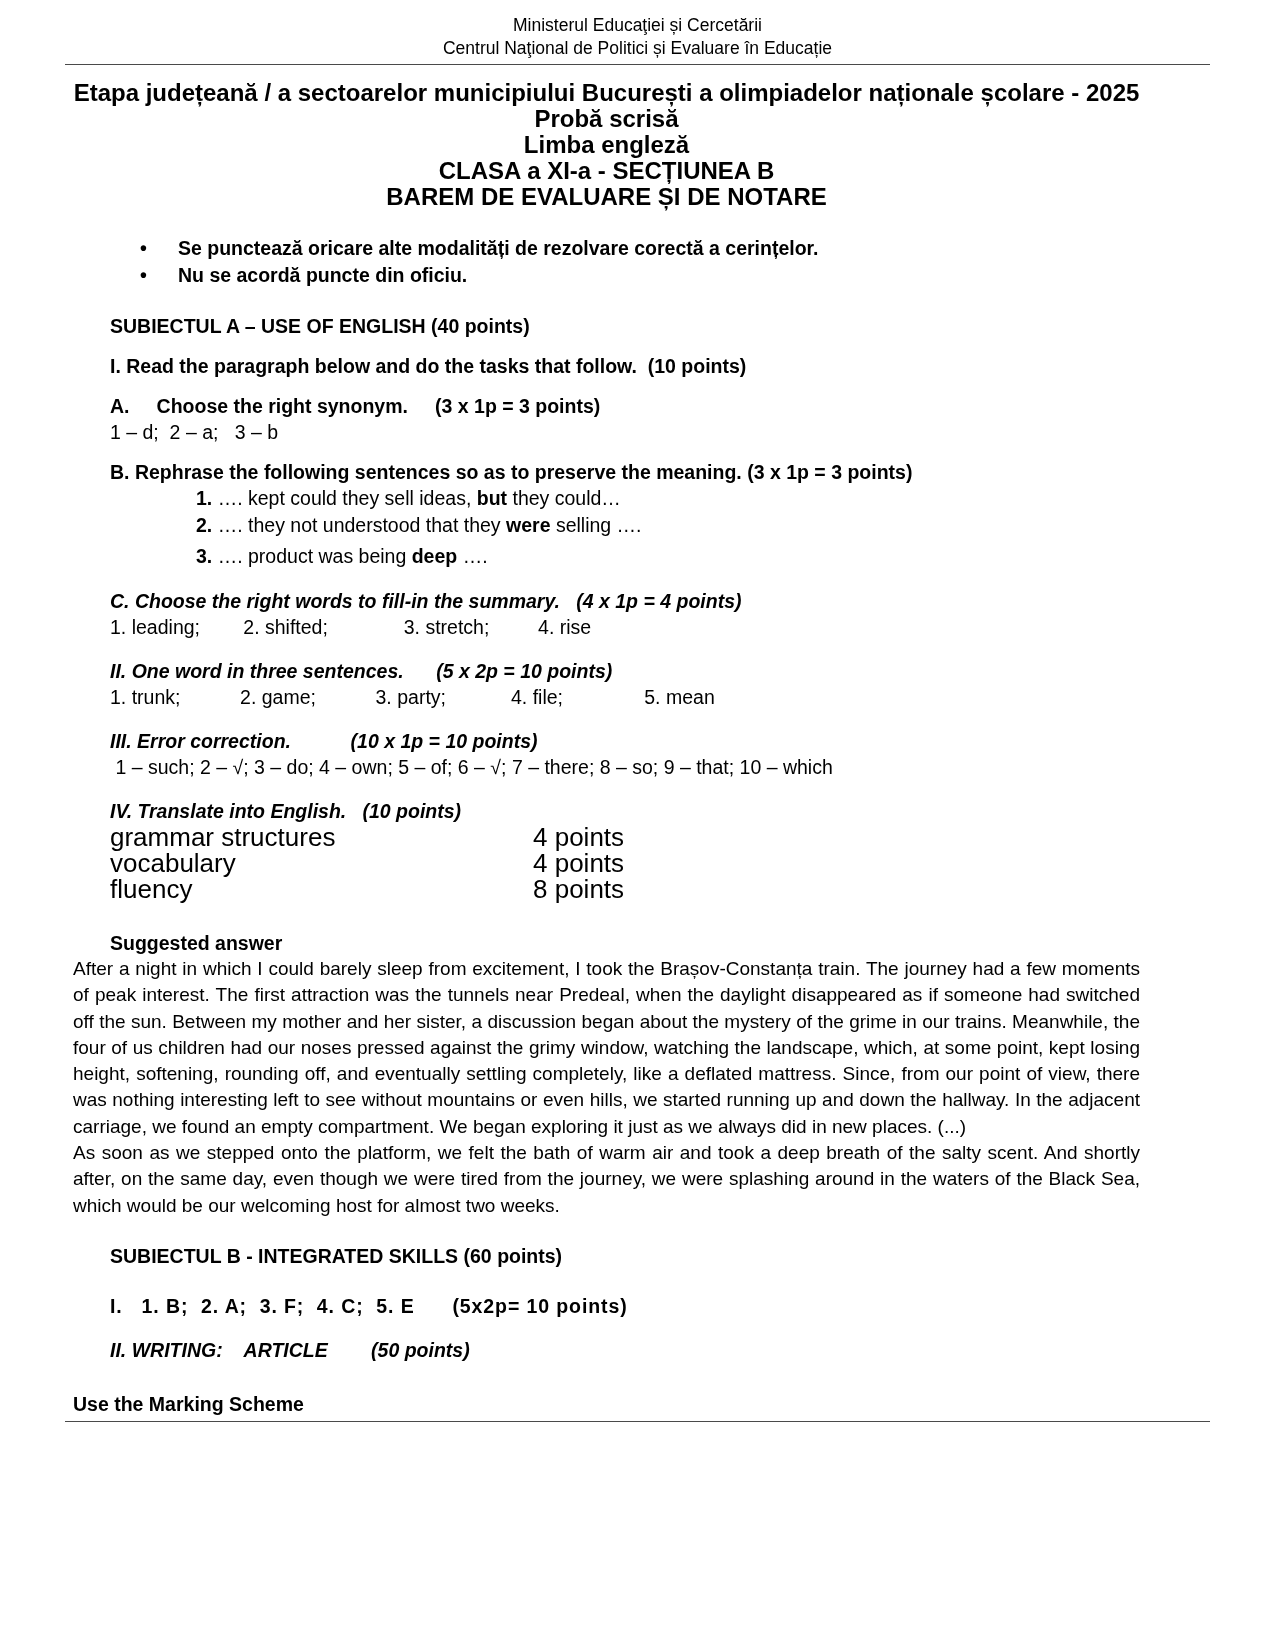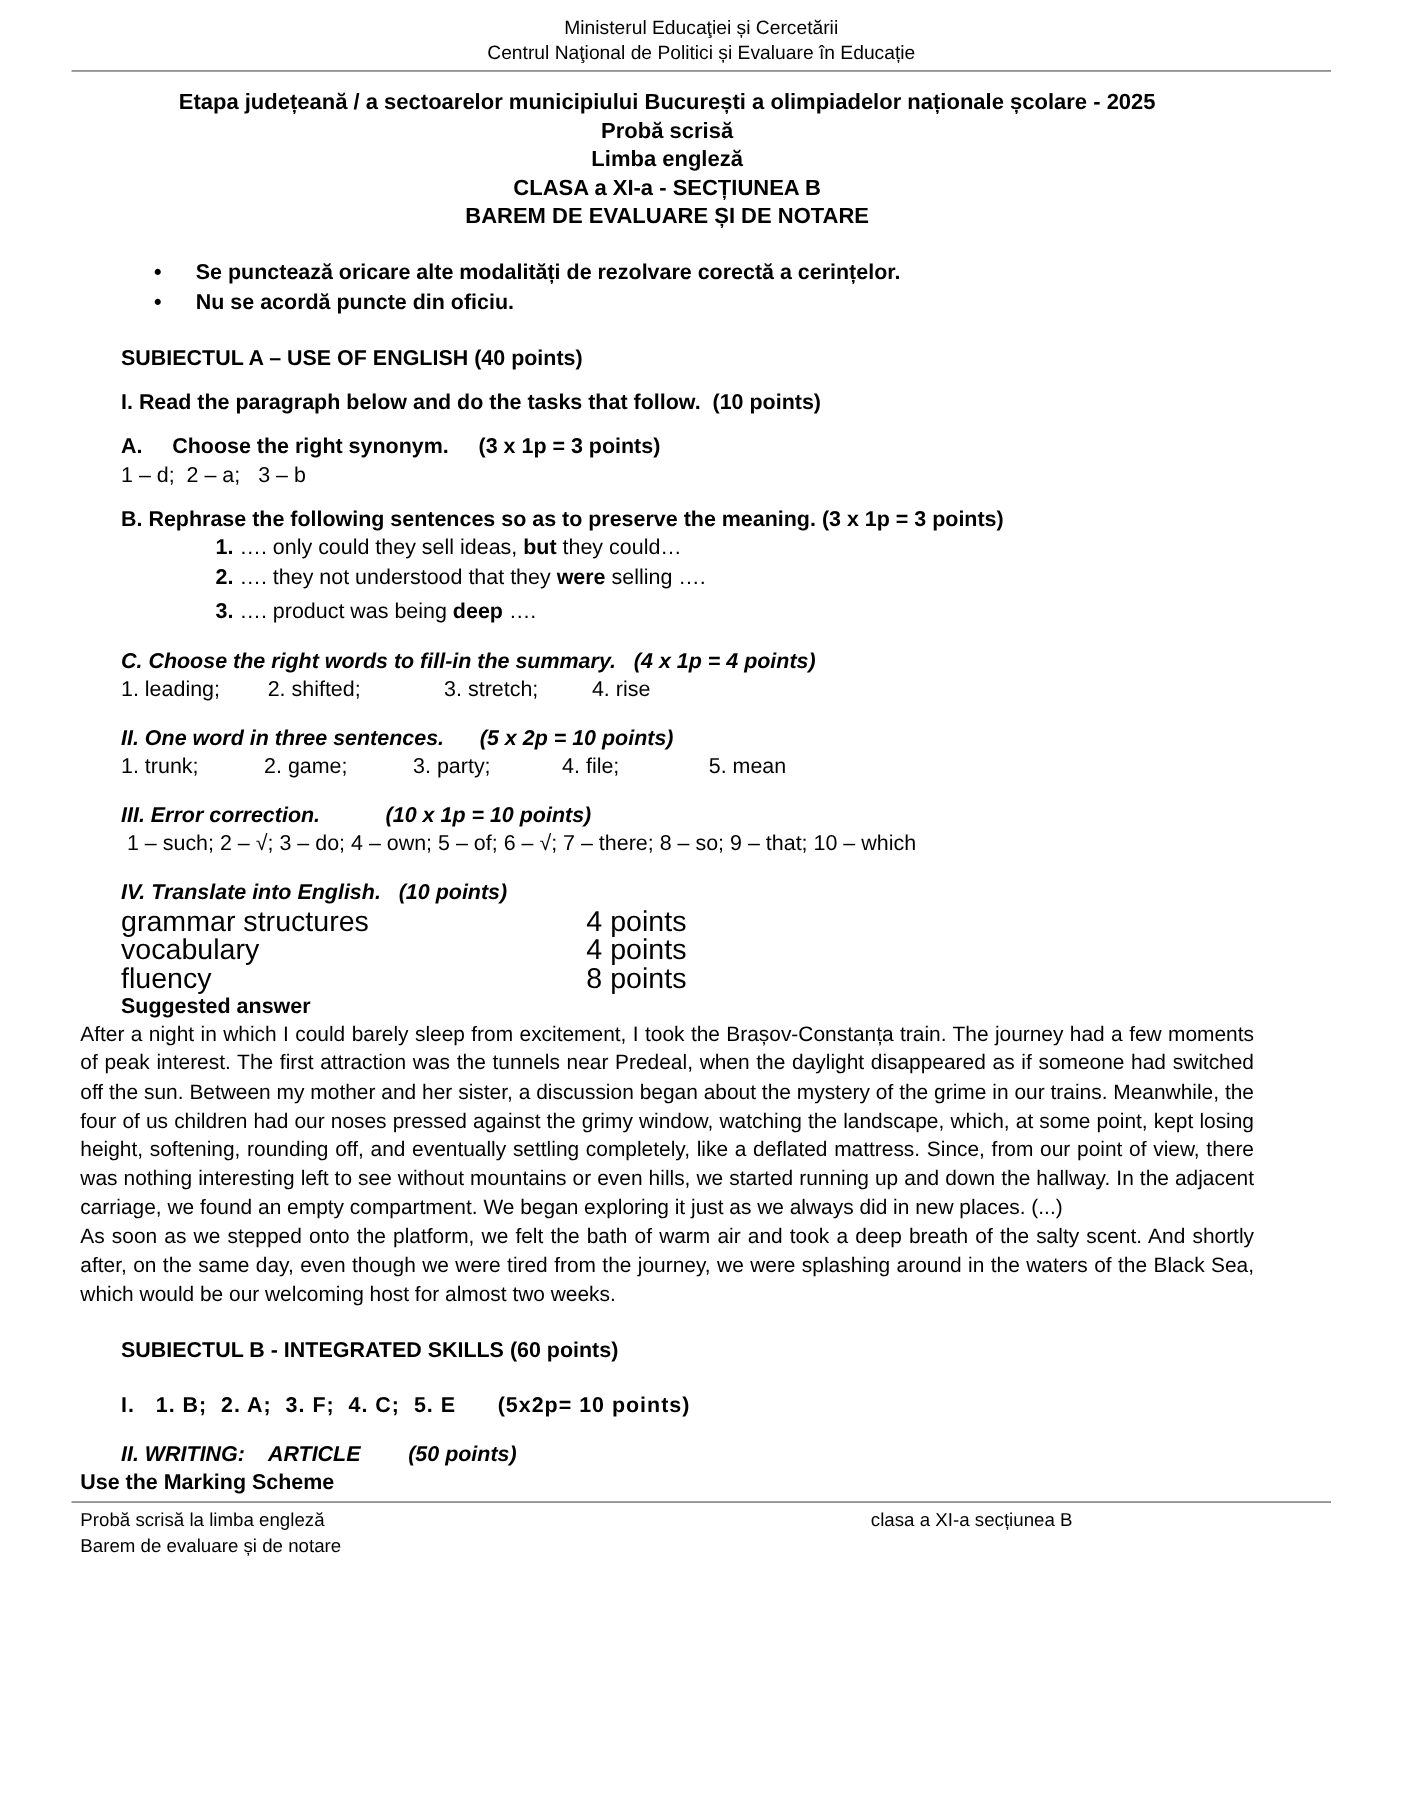--- a/index.html
+++ b/index.html
@@ -1,25 +1,25 @@
 <!DOCTYPE html>
 <html><head>
 <meta charset="utf-8">
 <style>
   html, body { margin:0; padding:0; background:#ffffff; }
   body { font-family:"Liberation Sans", sans-serif; color:#000; }
   .page { width:1275px; height:1430px; padding:14px 135px 0 73px; box-sizing:border-box; position:relative; overflow:hidden; background:#fff; }
   .bleed { margin-left:-8px; margin-right:-70px; }
   .doc-header { text-align:center; font-size:17.5px; line-height:23px; }
   hr.rule { border:0; border-top:1.4px solid #4a4a4a; height:0; margin:4px 0 0 0; }
-  .title-block { text-align:center; font-weight:bold; font-size:20px; line-height:26px; margin-top:15px; }
+  .title-block { text-align:center; font-weight:bold; font-size:24px; line-height:26px; margin-top:15px; }
   .notes { margin-top:25px; font-weight:bold; font-size:19.5px; line-height:27px; }
   .note-row { display:flex; padding-left:67px; }
   .note-bullet { width:38px; }
-  .h { font-weight:bold; font-size:19.5px; line-height:26px; white-space:pre-wrap; }
+  .h { font-weight:bold; font-size:19.5px; line-height:26px; white-space:pre-wrap;margin-top:28px; }
   .line { font-size:19.5px; line-height:26px; white-space:pre-wrap; }
   .indent { padding-left:37px; }
   .mt24 { margin-top:24px; } .mt18 { margin-top:18px;font-style:italic; } .mt14 { margin-top:14px; } .mt4 { margin-top:4px; }
   .b-item { padding-left:123px; font-size:19.5px; line-height:27px; white-space:pre-wrap; }
   .crit { display:flex; font-size:26px; line-height:26px; }
   .crit .lbl { width:423px; }
   .para { font-size:19px; line-height:26.3px; text-align:justify; }
   .ls { letter-spacing:0.9px; }
   .footer { font-size:17px; line-height:24px; margin-top:4px; }
   .footer-row { display:flex; justify-content:space-between; }
@@ -59,21 +59,21 @@
   </div>
 
   <div class="h indent mt24">SUBIECTUL A – USE OF ENGLISH (40 points)</div>
 
   <div class="h indent mt14">I. Read the paragraph below and do the tasks that follow.  (10 points)</div>
 
   <div class="h indent mt14">A.     Choose the right synonym.     (3 x 1p = 3 points)</div>
   <div class="line indent">1 – d;  2 – a;   3 – b</div>
 
   <div class="h indent mt14">B. Rephrase the following sentences so as to preserve the meaning. (3 x 1p = 3 points)</div>
-  <div class="b-item"><b>1.</b><span> …. only could they sell ideas, </span><b>but</b><span> they could…</span></div>
+  <div class="b-item"><b>1.</b><span> …. kept could they sell ideas, </span><b>but</b><span> they could…</span></div>
   <div class="b-item"><b>2.</b><span> …. they not understood that they </span><b>were</b><span> selling ….</span></div>
   <div class="b-item mt4"><b>3.</b><span> …. product was being </span><b>deep</b><span> ….</span></div>
 
   <div class="h indent mt18">C. Choose the right words to fill-in the summary.   (4 x 1p = 4 points)</div>
   <div class="line indent">1. leading;        2. shifted;              3. stretch;         4. rise</div>
 
   <div class="h indent mt18">II. One word in three sentences.      (5 x 2p = 10 points)</div>
   <div class="line indent">1. trunk;           2. game;           3. party;            4. file;               5. mean</div>
 
   <div class="h indent mt18">III. Error correction.           (10 x 1p = 10 points)</div>

